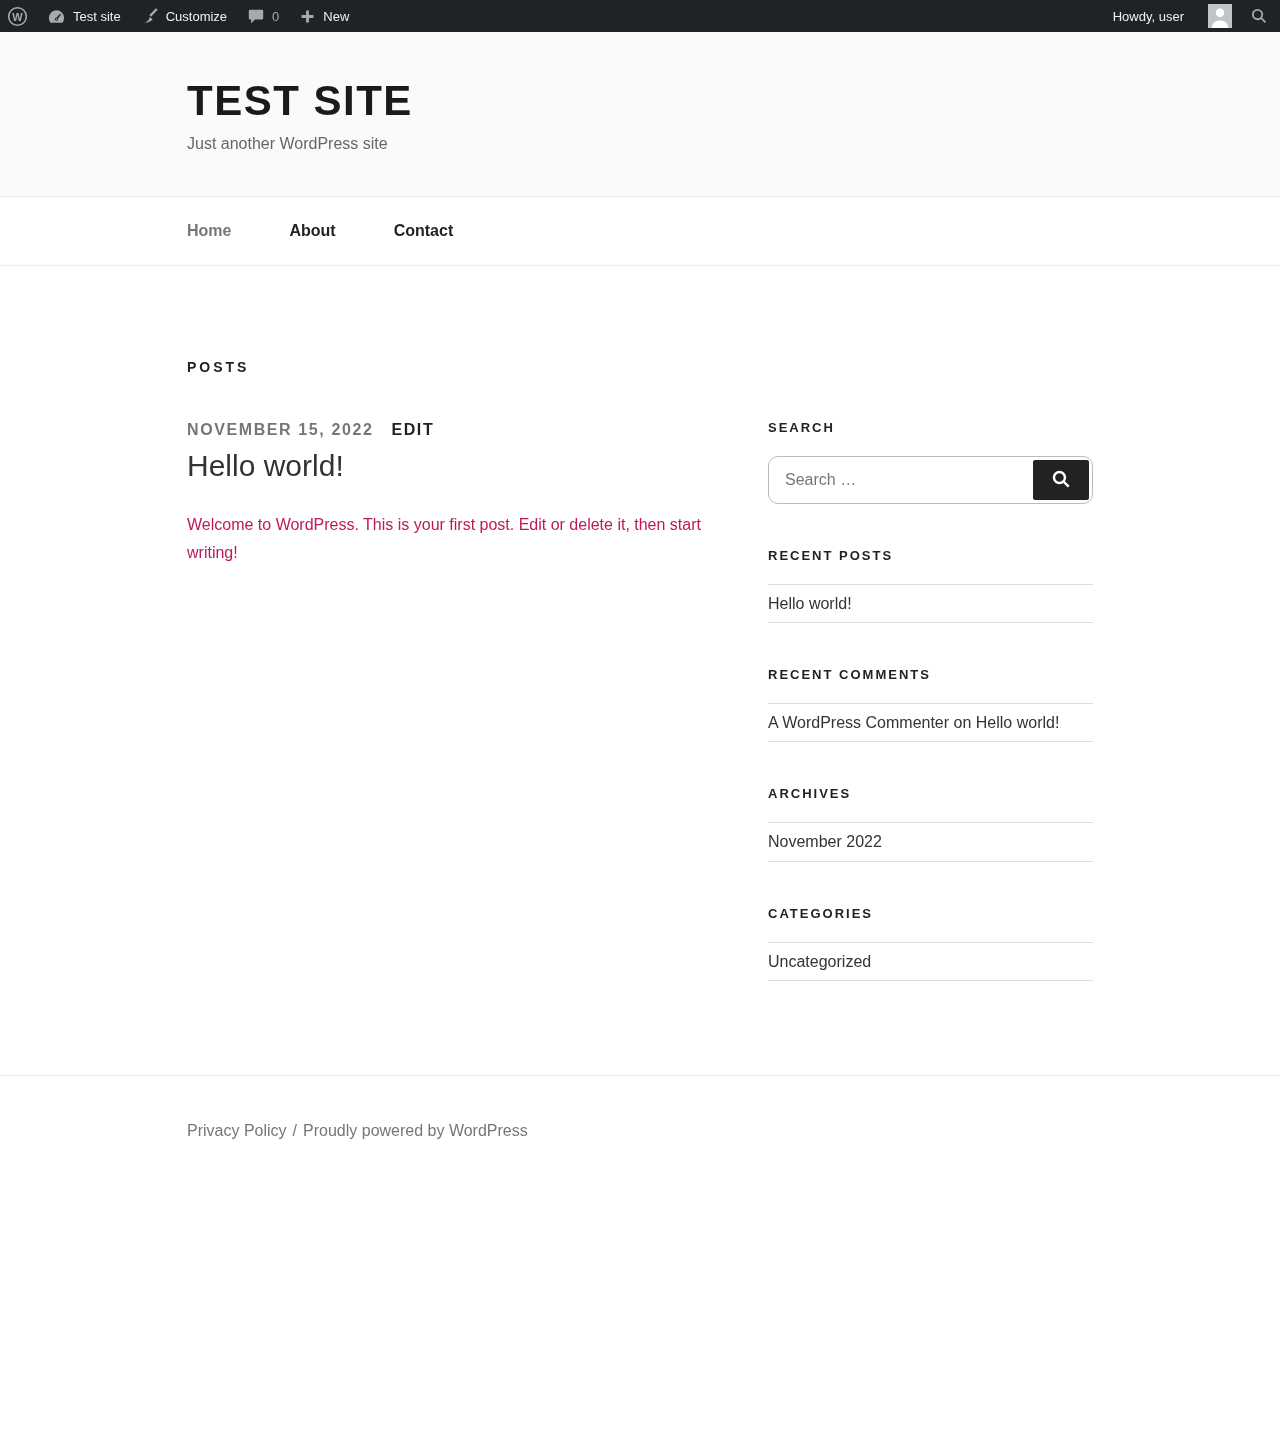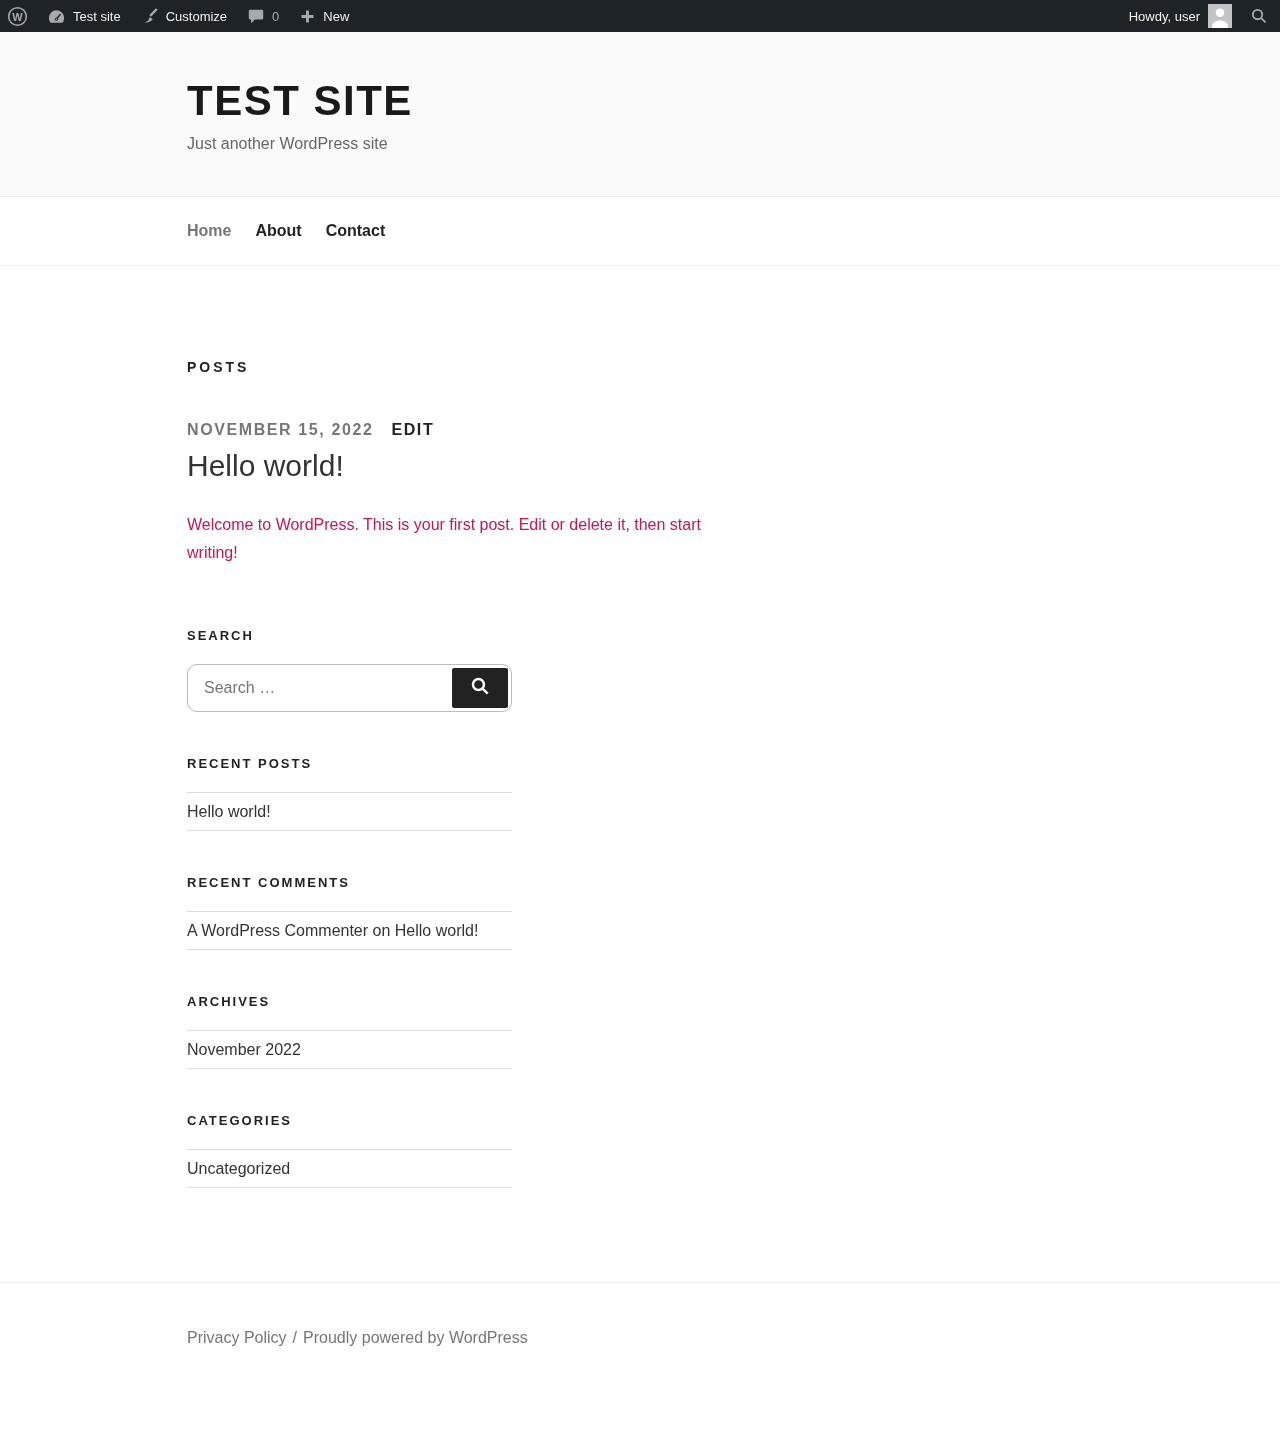--- a/index.html
+++ b/index.html
@@ -24,21 +24,21 @@
     font-size: 13px;
   }
   .ab-group { display: flex; align-items: center; height: 100%; }
   .ab-item {
     display: flex; align-items: center; gap: 7px;
     padding: 0 10px; height: 100%;
   }
   .ab-item.logo { padding: 0 9px 0 7px; }
   .ab-icon { display: flex; align-items: center; }
   .ab-count { color: #a7aaad; }
-  .ab-howdy { gap: 8px; padding-right: 6px; }
+  .ab-howdy { gap: 24px; padding-right: 6px; }
   .ab-avatar {
     width: 24px; height: 24px; background: #c3c4c7;
     display: flex; align-items: flex-end; justify-content: center;
     overflow: hidden;
   }
   .ab-search-item { padding: 0 12px; }
 
   
   .site-header {
     background: #fafafa;
@@ -56,32 +56,32 @@
     line-height: 1.1;
   }
   .site-tagline {
     margin: 11px 0 0;
     font-size: 16px;
     color: #666666;
   }
 
   
   .main-nav { background: #ffffff; border-bottom: 1px solid #eeeeee; }
-  .main-nav .wrap { display: flex; gap: 24px; }
+  .main-nav .wrap { display: flex; gap: 58px; }
   .nav-link {
     display: block;
     padding: 25px 0;
     font-size: 16px;
     font-weight: 700;
     color: #222222;
   }
   .nav-link.current { color: #767676; }
 
   
-  .content { display: flex; justify-content: space-between; padding-top: 93px; flex-direction: column; }
+  .content { display: flex; justify-content: space-between; padding-top: 93px; }
   .main-col { width: 525px; }
   .page-title {
     margin: 0;
     font-size: 14px;
     font-weight: 800;
     letter-spacing: 3px;
     color: #222222;
   }
   .post { margin-top: 46px; }
   .entry-meta { font-size: 16px; font-weight: 700; letter-spacing: 1.6px; }

